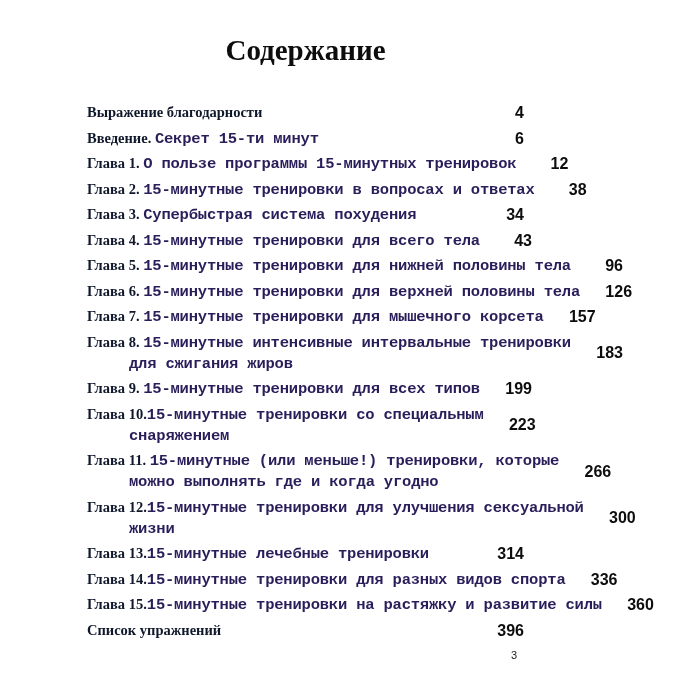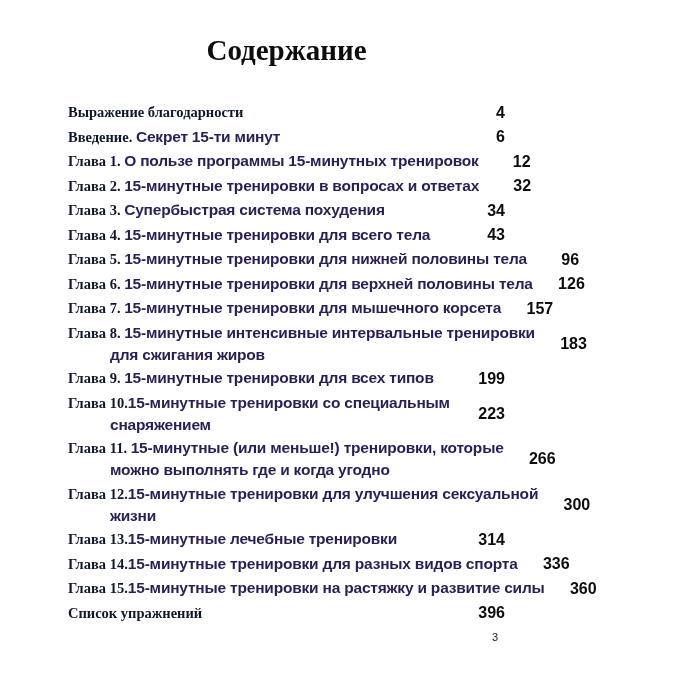--- a/index.html
+++ b/index.html
@@ -12,20 +12,21 @@
     height: 700px;
     overflow: hidden;
     font-family: "Liberation Serif", serif;
   }
   .page {
     box-sizing: border-box;
     width: 568px;
     height: 700px;
     padding: 34px 63px 0 68px;
     background: #ffffff;
+    margin-left: 19px;
   }
   .doc-title {
     margin: 0 0 34px 0;
     text-align: center;
     font-family: "Liberation Serif", serif;
     font-weight: 700;
     font-size: 29px;
     color: #0d0d0d;
   }
   .toc { width: 100%; }
@@ -39,21 +40,21 @@
     white-space: nowrap;
     line-height: 21px;
   }
   .lbl {
     font-family: "Liberation Serif", serif;
     font-weight: 700;
     font-size: 14.5px;
     color: #0f172a;
   }
   .ttl {
-    font-family: Liberation Sans, sans-serif;
+    font-family: Liberation Mono, monospace;
     font-weight: 700;
     font-size: 15.5px;
     letter-spacing: -0.2px;
     color: var(--chapter-color, #2a1e5a);
   }
   .t2 {
     display: block;
     padding-left: 42px;
   }
   .t2:empty { display: none; }
@@ -95,21 +96,21 @@
       <div class="pagenum">6</div>
     </div>
 
     <div class="row">
       <div class="entry-text"><span class="lbl">Глава 1. </span><span class="ttl">О пользе программы 15-минутных тренировок</span></div>
       <div class="pagenum">12</div>
     </div>
 
     <div class="row">
       <div class="entry-text"><span class="lbl">Глава 2. </span><span class="ttl">15-минутные тренировки в вопросах и ответах</span></div>
-      <div class="pagenum">32</div>
+      <div class="pagenum">38</div>
     </div>
 
     <div class="row">
       <div class="entry-text"><span class="lbl">Глава 3. </span><span class="ttl">Супербыстрая система похудения</span></div>
       <div class="pagenum">34</div>
     </div>
 
     <div class="row">
       <div class="entry-text"><span class="lbl">Глава 4. </span><span class="ttl">15-минутные тренировки для всего тела</span></div>
       <div class="pagenum">43</div>

